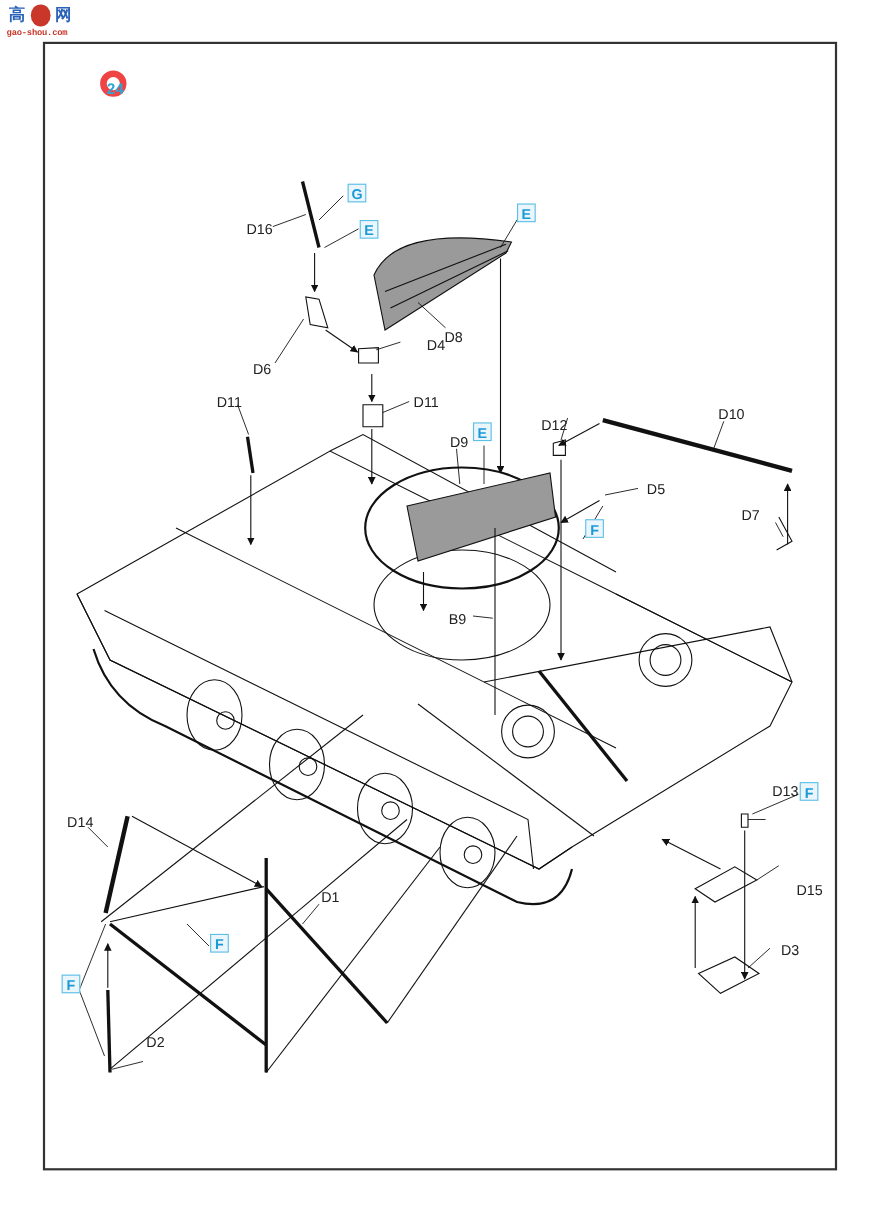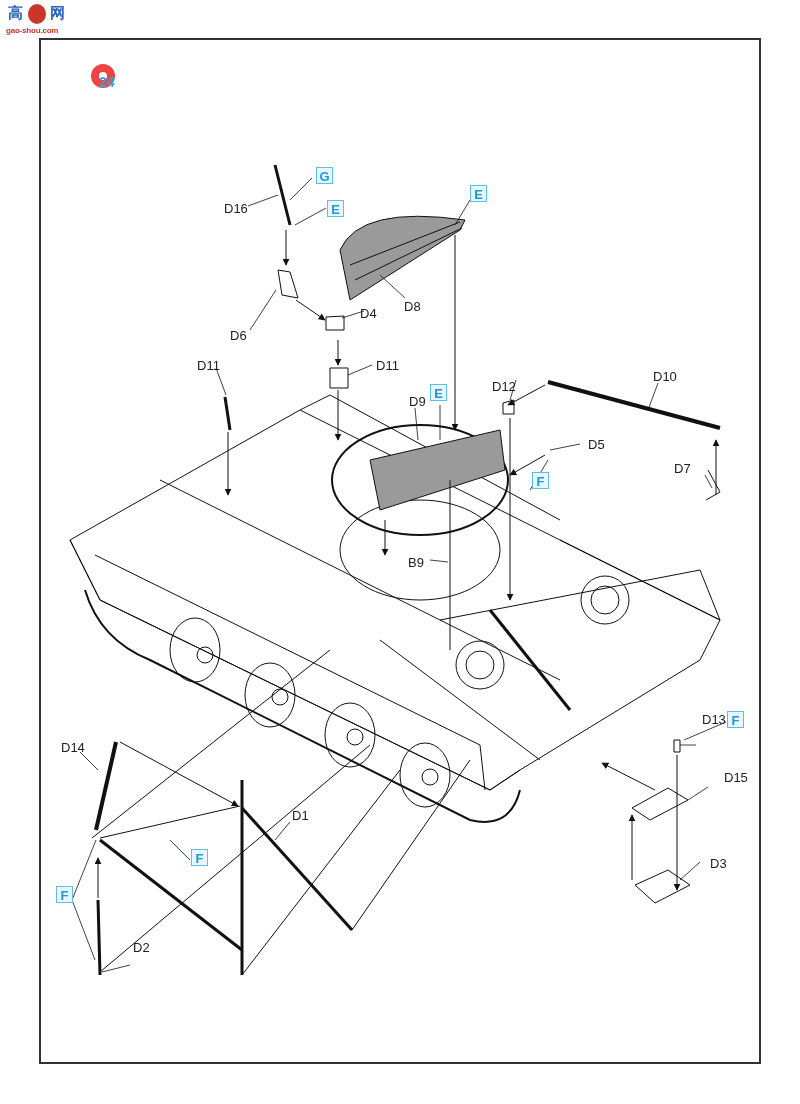--- a/index.html
+++ b/index.html
@@ -2,23 +2,23 @@
 <html><head>
 <meta charset="utf-8">
 <style>
   html,body{margin:0;padding:0;background:#ffffff;}
   body{width:800px;height:1104px;position:relative;overflow:hidden;font-family:"Liberation Sans",sans-serif;}
   .logo{position:absolute;left:6px;top:4px;width:66px;height:34px;}
   .logo .cn{position:absolute;left:0;top:0;font-size:15px;font-weight:bold;color:#2a63b8;font-family:"DejaVu Sans",sans-serif;}
   .logo .cn1{left:2px;}
   .logo .cn2{left:44px;}
   .logo .badge{position:absolute;left:22px;top:0;width:18px;height:20px;border-radius:50%;background:#c9362a;}
-  .logo .url{position:absolute;left:0;top:22px;font-size:8px;font-weight:bold;color:#c9362a;letter-spacing:-0.2px;font-family:Liberation Sans, sans-serif;}
+  .logo .url{position:absolute;left:0;top:22px;font-size:8px;font-weight:bold;color:#c9362a;letter-spacing:-0.2px;font-family:Liberation Mono, monospace;}
   .frame{position:absolute;left:39px;top:38px;width:722px;height:1026px;border:2px solid #333;box-sizing:border-box;}
-  .step{position:absolute;left:91px;top:64px;width:24px;height:24px;border:8px solid #ef4444;border-radius:50%;box-sizing:border-box;color:#2ea6d8;font-weight:bold;font-size:14px;line-height:20px;text-align:center;}
+  .step{position:absolute;left:91px;top:64px;width:24px;height:24px;border:6px solid #ef4444;border-radius:50%;box-sizing:border-box;color:#2ea6d8;font-weight:bold;font-size:14px;line-height:20px;text-align:center;}
   svg.art{position:absolute;left:0;top:0;}
   .lbl{position:absolute;font-size:13px;color:#222;white-space:nowrap;text-align:right;}
   .box{position:absolute;width:17px;height:17px;border:1.5px solid #5bbfe6;background:#eaf6fc;color:#1c9ad6;font-weight:bold;font-size:13px;line-height:17px;text-align:center;box-sizing:border-box;}
 </style>
 </head>
 <body>
 
 <div class="logo">
   <span class="cn cn1">高</span>
   <span class="badge"></span>
@@ -154,31 +154,31 @@
       <path d="M130,965 L102,972"></path>
         <path d="M72,900 L96,840"></path>
         <path d="M72,900 L95,960"></path>
     </g>
   </g>
 </svg>
 
 <span class="lbl" style="left:224px;top:201px">D16</span>
 <span class="lbl" style="left:404px;top:299px">D8</span>
 <span class="lbl" style="left:230px;top:328px">D6</span>
-<span class="lbl" style="left:360px;top:306px">D4</span>
+<span class="lbl" style="left:388px;top:306px">D4</span>
 <span class="lbl" style="left:197px;top:358px">D11</span>
 <span class="lbl" style="left:376px;top:358px">D11</span>
 <span class="lbl" style="left:409px;top:394px">D9</span>
 <span class="lbl" style="left:492px;top:379px">D12</span>
 <span class="lbl" style="left:653px;top:369px">D10</span>
 <span class="lbl" style="left:588px;top:437px">D5</span>
 <span class="lbl" style="left:674px;top:461px">D7</span>
 <span class="lbl" style="left:408px;top:555px">B9</span>
 <span class="lbl" style="left:702px;top:712px">D13</span>
-<span class="lbl" style="left:724px;top:770px">D15</span>
+<span class="lbl" style="left:724px;top:802px">D15</span>
 <span class="lbl" style="left:710px;top:856px">D3</span>
 <span class="lbl" style="left:61px;top:740px">D14</span>
 <span class="lbl" style="left:292px;top:808px">D1</span>
 <span class="lbl" style="left:133px;top:940px">D2</span>
 
 <div class="box" style="left:316px;top:167px">G</div>
 <div class="box" style="left:327px;top:200px">E</div>
 <div class="box" style="left:470px;top:185px">E</div>
 <div class="box" style="left:430px;top:384px">E</div>
 <div class="box" style="left:532px;top:472px">F</div>

